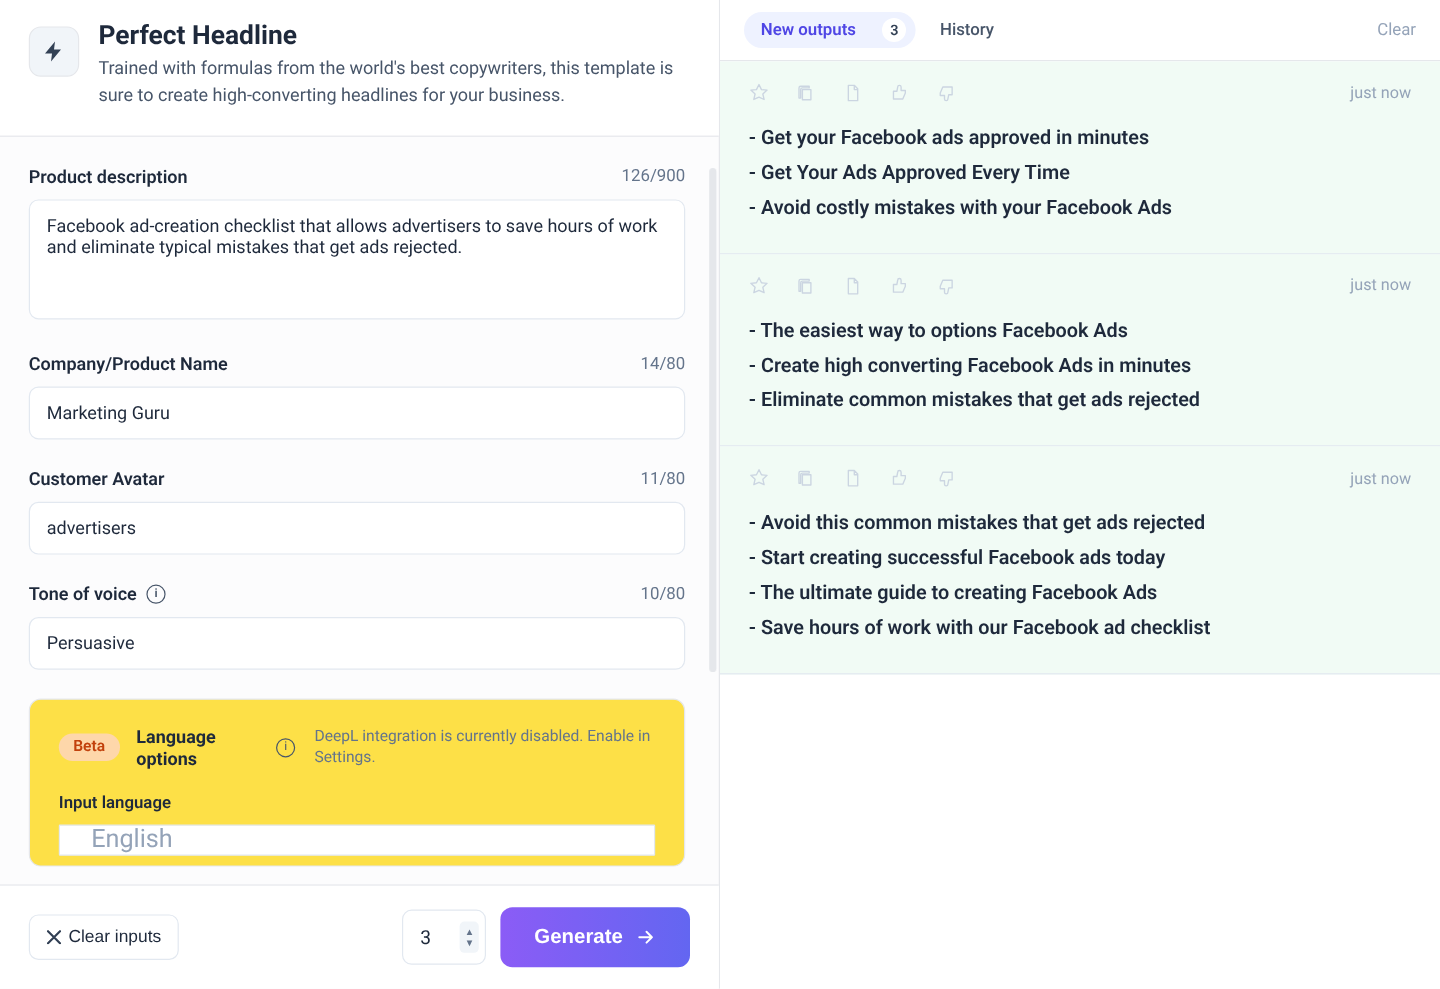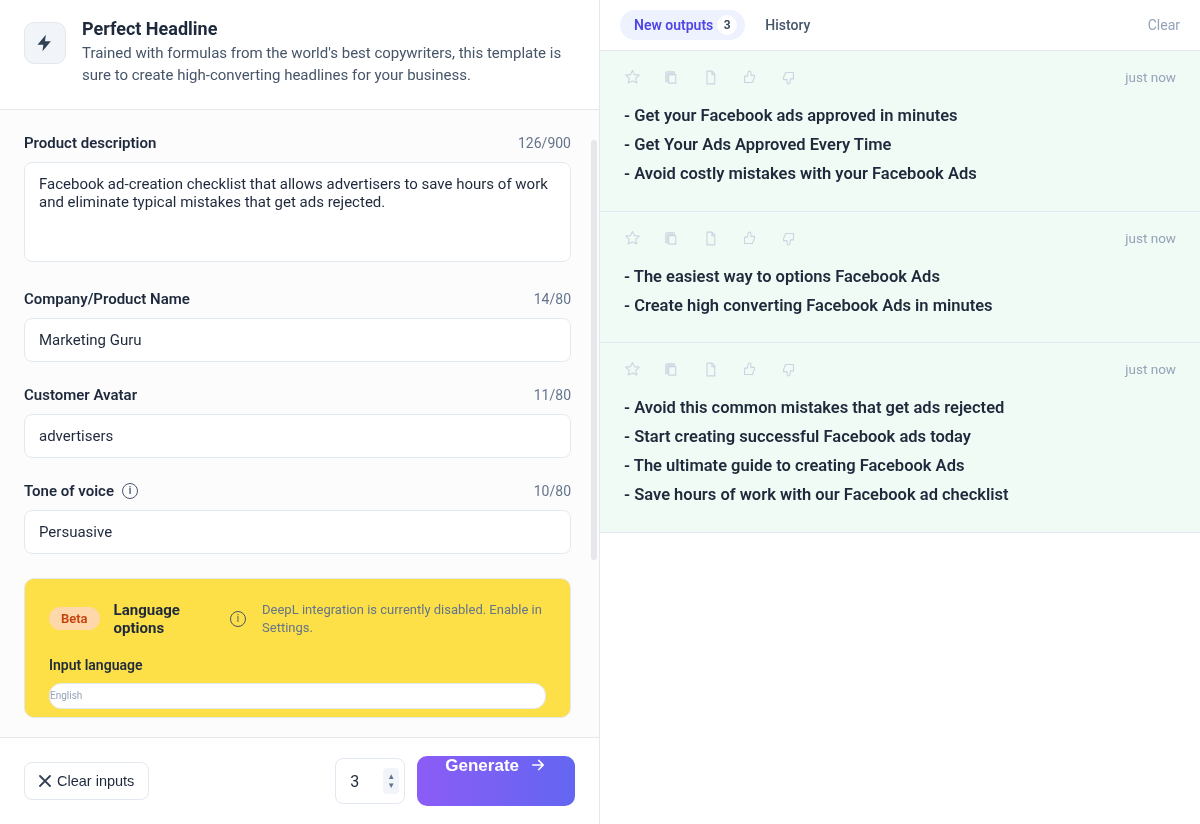--- a/index.html
+++ b/index.html
@@ -42,21 +42,21 @@
       background: #f1f5f9;
       border: 1px solid #e5e7eb;
       display: flex;
       align-items: center;
       justify-content: center;
       margin-top: 4px;
       flex-shrink: 0;
     }
     .header-icon svg { width: 20px; height: 20px; fill: #334155; }
     .header-title {
-      font-size: 18px;
+      font-size: 22px;
       font-weight: 700;
       color: #1e293b;
       margin-bottom: 4px;
     }
     .header-desc {
       font-size: 15px;
       color: #475569;
       line-height: 1.45;
     }
     
@@ -204,39 +204,39 @@
     .generate-btn {
       background: linear-gradient(90deg, #8b5cf6, #6366f1);
       color: #fff;
       border: none;
       border-radius: 10px;
       padding: 0 28px;
       height: 50px;
       font-size: 17px;
       font-weight: 600;
       display: flex;
-      align-items: flex-start;
+      align-items: center;
       gap: 10px;
       cursor: pointer;
     }
     
     .tabs-bar {
       display: flex;
       align-items: center;
       padding: 10px 20px;
       border-bottom: 1px solid #e5e7eb;
       gap: 20px;
     }
     .tab-pill {
       background: #eef2ff;
       border-radius: 999px;
       padding: 5px 8px 5px 14px;
       display: flex;
       align-items: center;
-      gap: 4px;
+      gap: 22px;
     }
     .tab-pill-label {
       color: #4f46e5;
       font-size: 14px;
       font-weight: 600;
     }
     .tab-pill-count {
       background: #fff;
       color: #334155;
       font-size: 12px;
@@ -264,20 +264,21 @@
       flex: 1;
       overflow-y: auto;
     }
     .output-card {
       background: #f1fbf5;
       border-bottom: 1px solid #e2e8f0;
       padding: 18px 24px 22px;
     }
     .output-head {
       display: flex;
+      align-items: center;
       gap: 22px;
       margin-bottom: 16px;
     }
     .output-actions {
       display: flex;
       gap: 22px;
       align-items: center;
     }
     .act-icon {
       color: #cbd5e1;
@@ -304,23 +305,23 @@
       right: 2px;
       top: 140px;
       width: 6px;
       height: 420px;
       background: #e5e7eb;
       border-radius: 3px;
     }
     .select {
       width: 100%;
       border: 1px solid #e2e8f0;
-      border-radius: 12px;
-      padding: 12px 0;
-      font-size: 10px;
+      border-radius: 1px;
+      padding: 12px 26px;
+      font-size: 21px;
       color: #94a3b8;
       background: #fff;
       display: flex;
       justify-content: space-between;
       align-items: center;
       height: 4px;
       overflow: hidden;
     }
   </style>
 </head>
@@ -487,20 +488,21 @@
             <span class="act-icon">
               <svg viewBox="0 0 24 24" fill="none" stroke="currentColor" stroke-width="1.6" stroke-linejoin="round">
                 <path d="M10 15v4a2 2 0 004 0l1-5h4V5H8l-3 7v3z"></path>
               </svg>
             </span>
           </div>
           <span class="output-time">just now</span>
         </div>
         <div class="output-line">- The easiest way to options Facebook Ads</div>
         <div class="output-line">- Create high converting Facebook Ads in minutes</div>
+        <div class="output-line">- Eliminate common mistakes that get ads rejected</div>
       </div>
       <div class="output-card">
         <div class="output-head">
           <div class="output-actions">
             <span class="act-icon">
               <svg viewBox="0 0 24 24" fill="none" stroke="currentColor" stroke-width="1.6" stroke-linejoin="round">
                 <path d="M12 2l2.9 6 6.6.6-5 4.6 1.5 6.4L12 16.8 5.9 19.6l1.5-6.4-5-4.6 6.6-.6z"></path>
               </svg>
             </span>
             <span class="act-icon">

